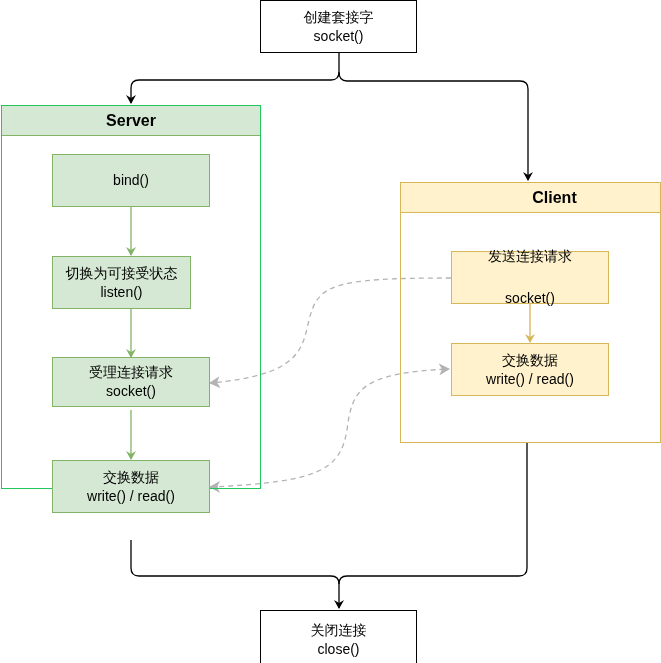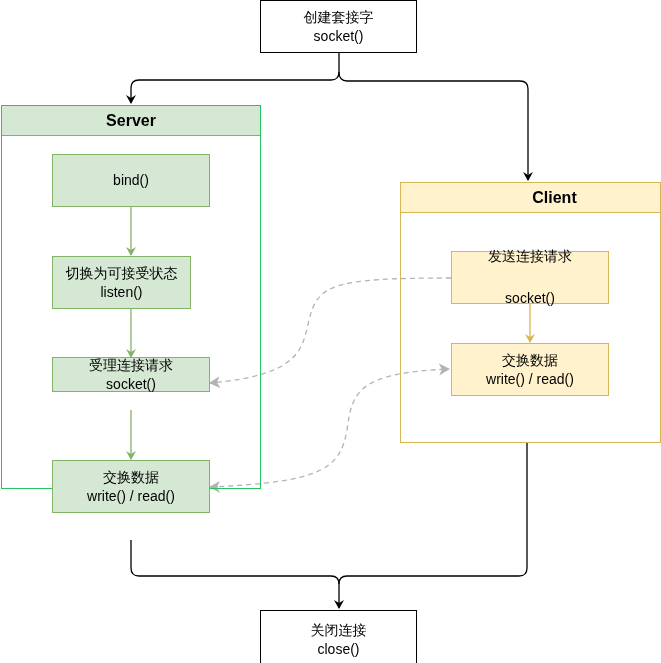--- a/index.html
+++ b/index.html
@@ -67,21 +67,21 @@
   <div class="hdr">Server</div>
 </div>
 
 <div class="box green" style="left:52px;top:154px;width:158px;height:53px;">
   <span>bind()</span>
 </div>
 <div class="box green" style="left:52px;top:256px;width:139px;height:53px;">
   <span>切换为可接受状态</span>
   <span>listen()</span>
 </div>
-<div class="box green" style="left:52px;top:357px;width:158px;height:35px;">
+<div class="box green" style="left:52px;top:357px;width:158px;height:50px;">
   <span>受理连接请求</span>
   <span>socket()</span>
 </div>
 <div class="box green" style="left:52px;top:460px;width:158px;height:53px;">
   <span>交换数据</span>
   <span>write() / read()</span>
 </div>
 
 <div class="swim swim-client">
   <div class="hdr">Client</div>

